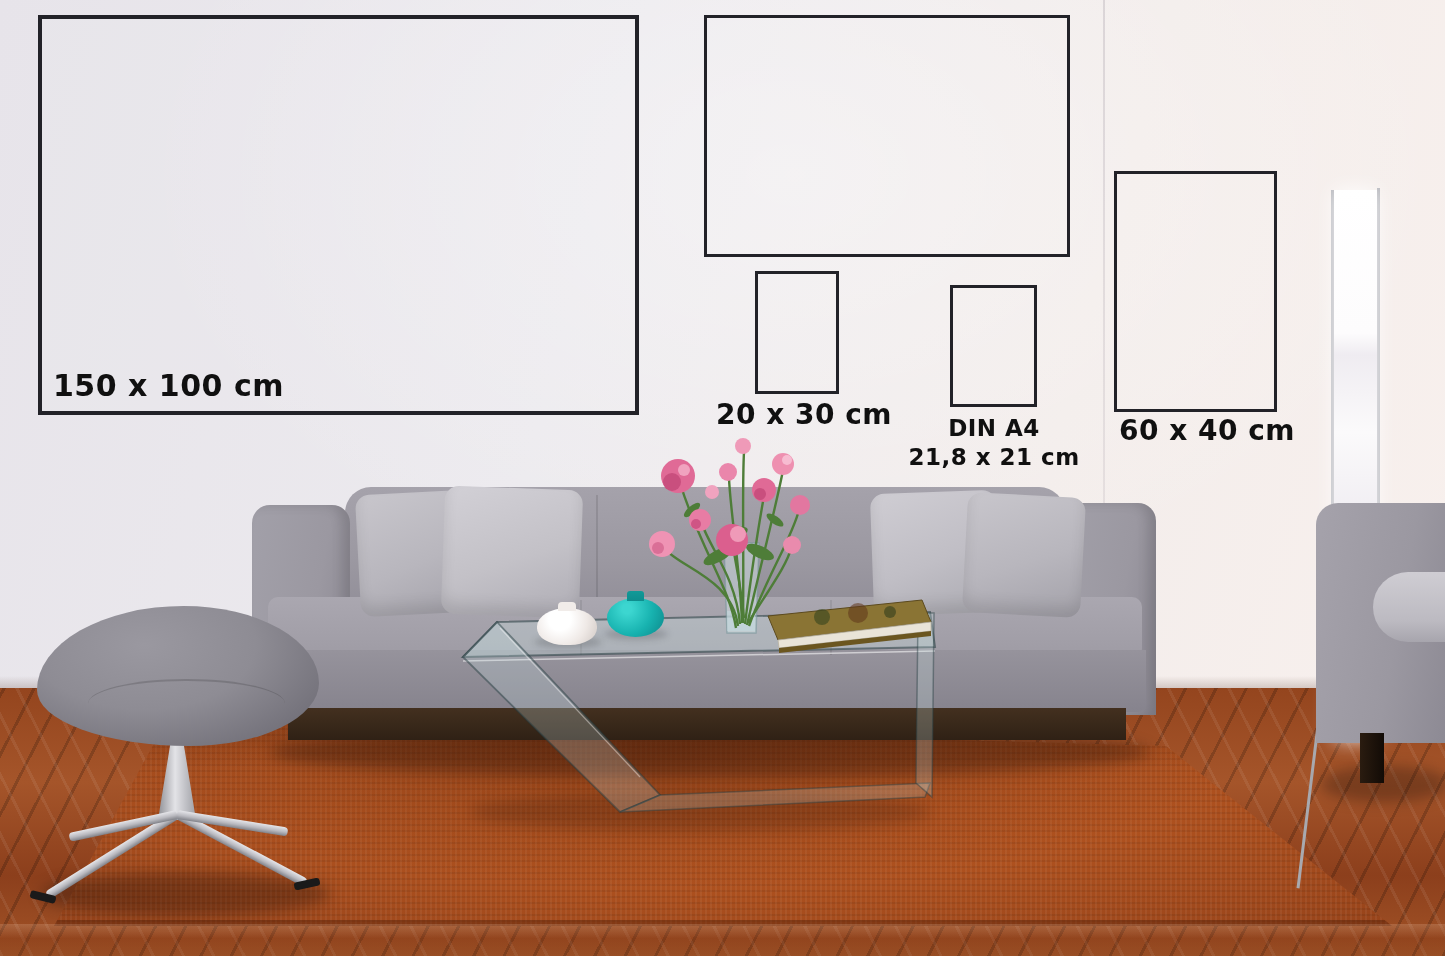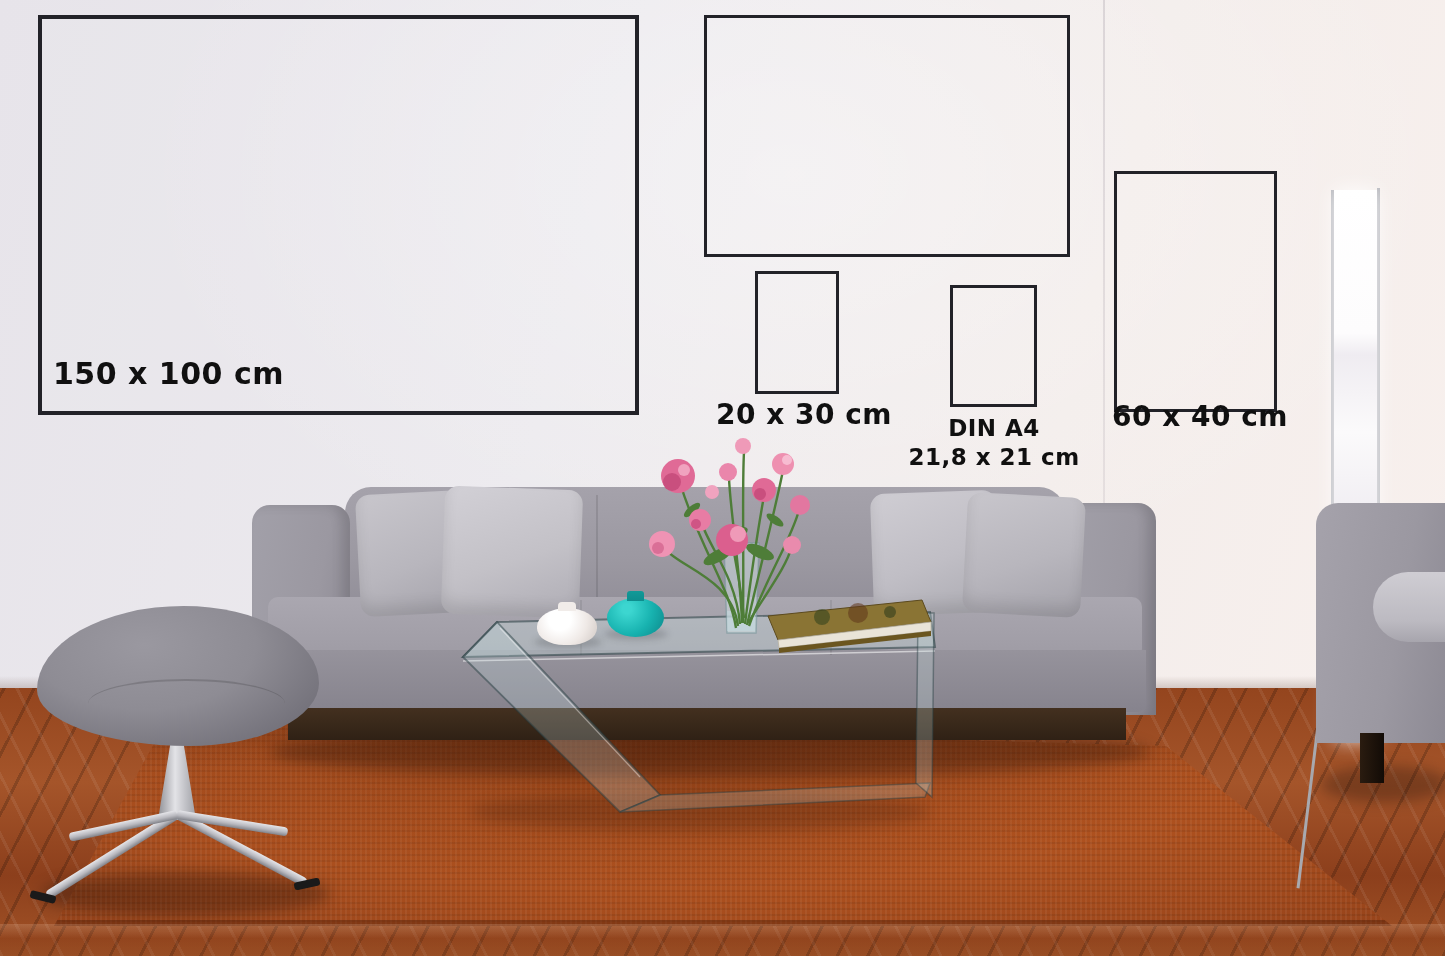--- a/index.html
+++ b/index.html
@@ -143,25 +143,25 @@
   .frame{position:absolute;border:3px solid var(--c-frame_border,#222228);z-index:5;background:rgba(255,255,255,0.04);}
   .frame-150{left:38px;top:15px;width:593px;height:392px;border-width:4px;}
   .frame-90{left:704px;top:15px;width:360px;height:236px;}
   .frame-20{left:755px;top:271px;width:78px;height:117px;}
   .frame-a4{left:950px;top:285px;width:81px;height:116px;}
   .frame-60{left:1114px;top:171px;width:157px;height:235px;}
   .size-label{
     position:absolute;z-index:6;color:var(--c-label_text,#101010);
     font-weight:800;letter-spacing:0.5px;white-space:nowrap;
   }
-  .label-150{left:53px;top:356px;font-size:30px;}
+  .label-150{left:53px;top:368px;font-size:30px;}
   .label-90{left:716px;top:210px;font-size:29px;}
   .label-20{left:702px;top:398px;width:190px;font-size:28px;text-align:right;}
   .label-a4{left:889px;top:414px;width:210px;font-size:23px;text-align:center;line-height:29px;white-space:normal;}
-  .label-60{left:1105px;top:400px;width:190px;font-size:28px;text-align:center;}
+  .label-60{left:1105px;top:414px;width:190px;font-size:28px;text-align:right;}
   
   .vase-white{
     position:absolute;left:537px;top:608px;width:60px;height:37px;border-radius:50% 50% 45% 45%;z-index:27;
     background:radial-gradient(circle at 38% 30%,#ffffff 25%,var(--c-white_vase,#efe9e6) 60%,#cfc7c3 100%);
   }
   .vase-white::before{
     content:"";position:absolute;left:21px;top:-6px;width:18px;height:9px;border-radius:4px 4px 0 0;
     background:#f1ece9;
   }
   .vase-teal{

